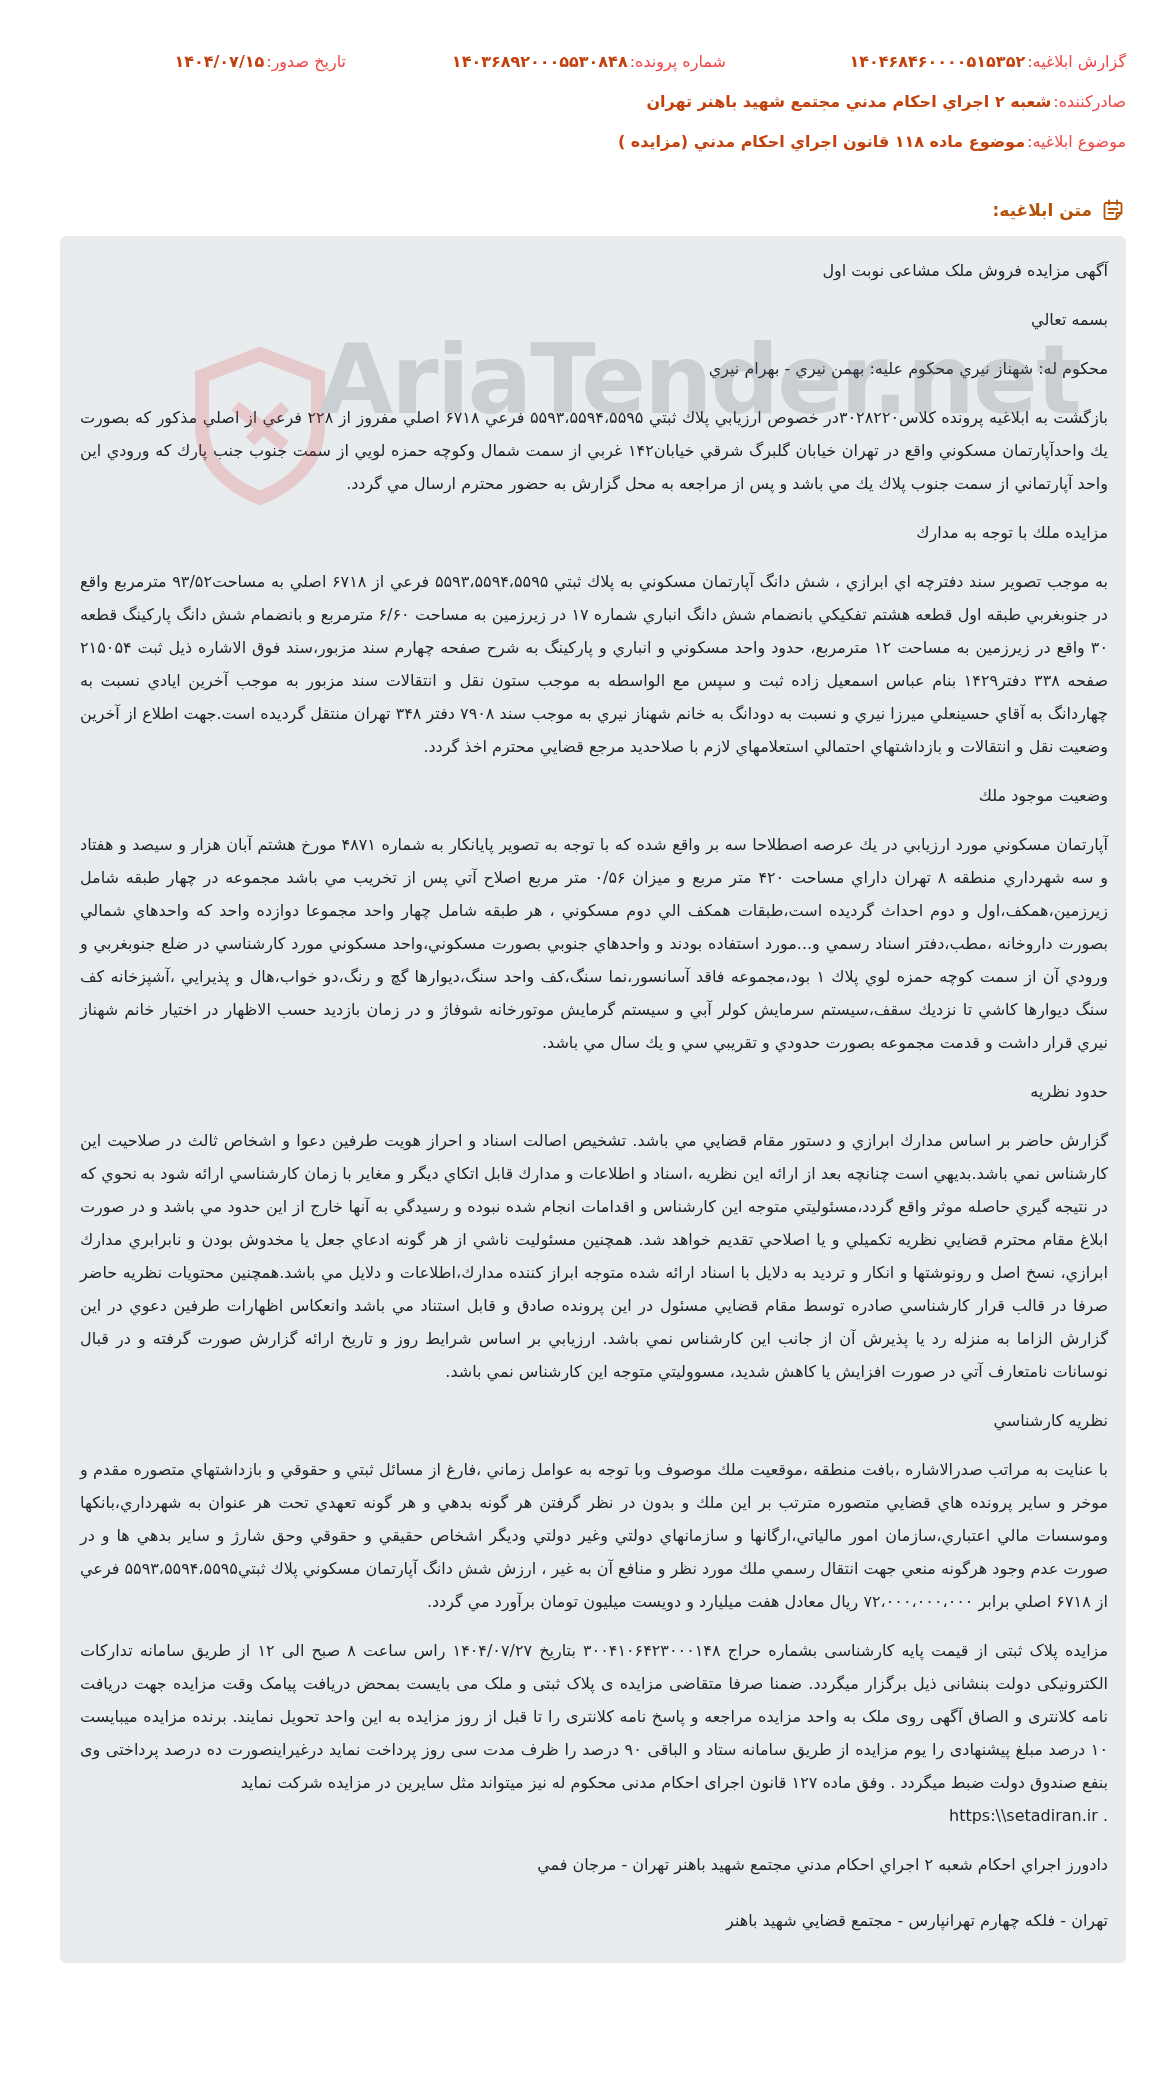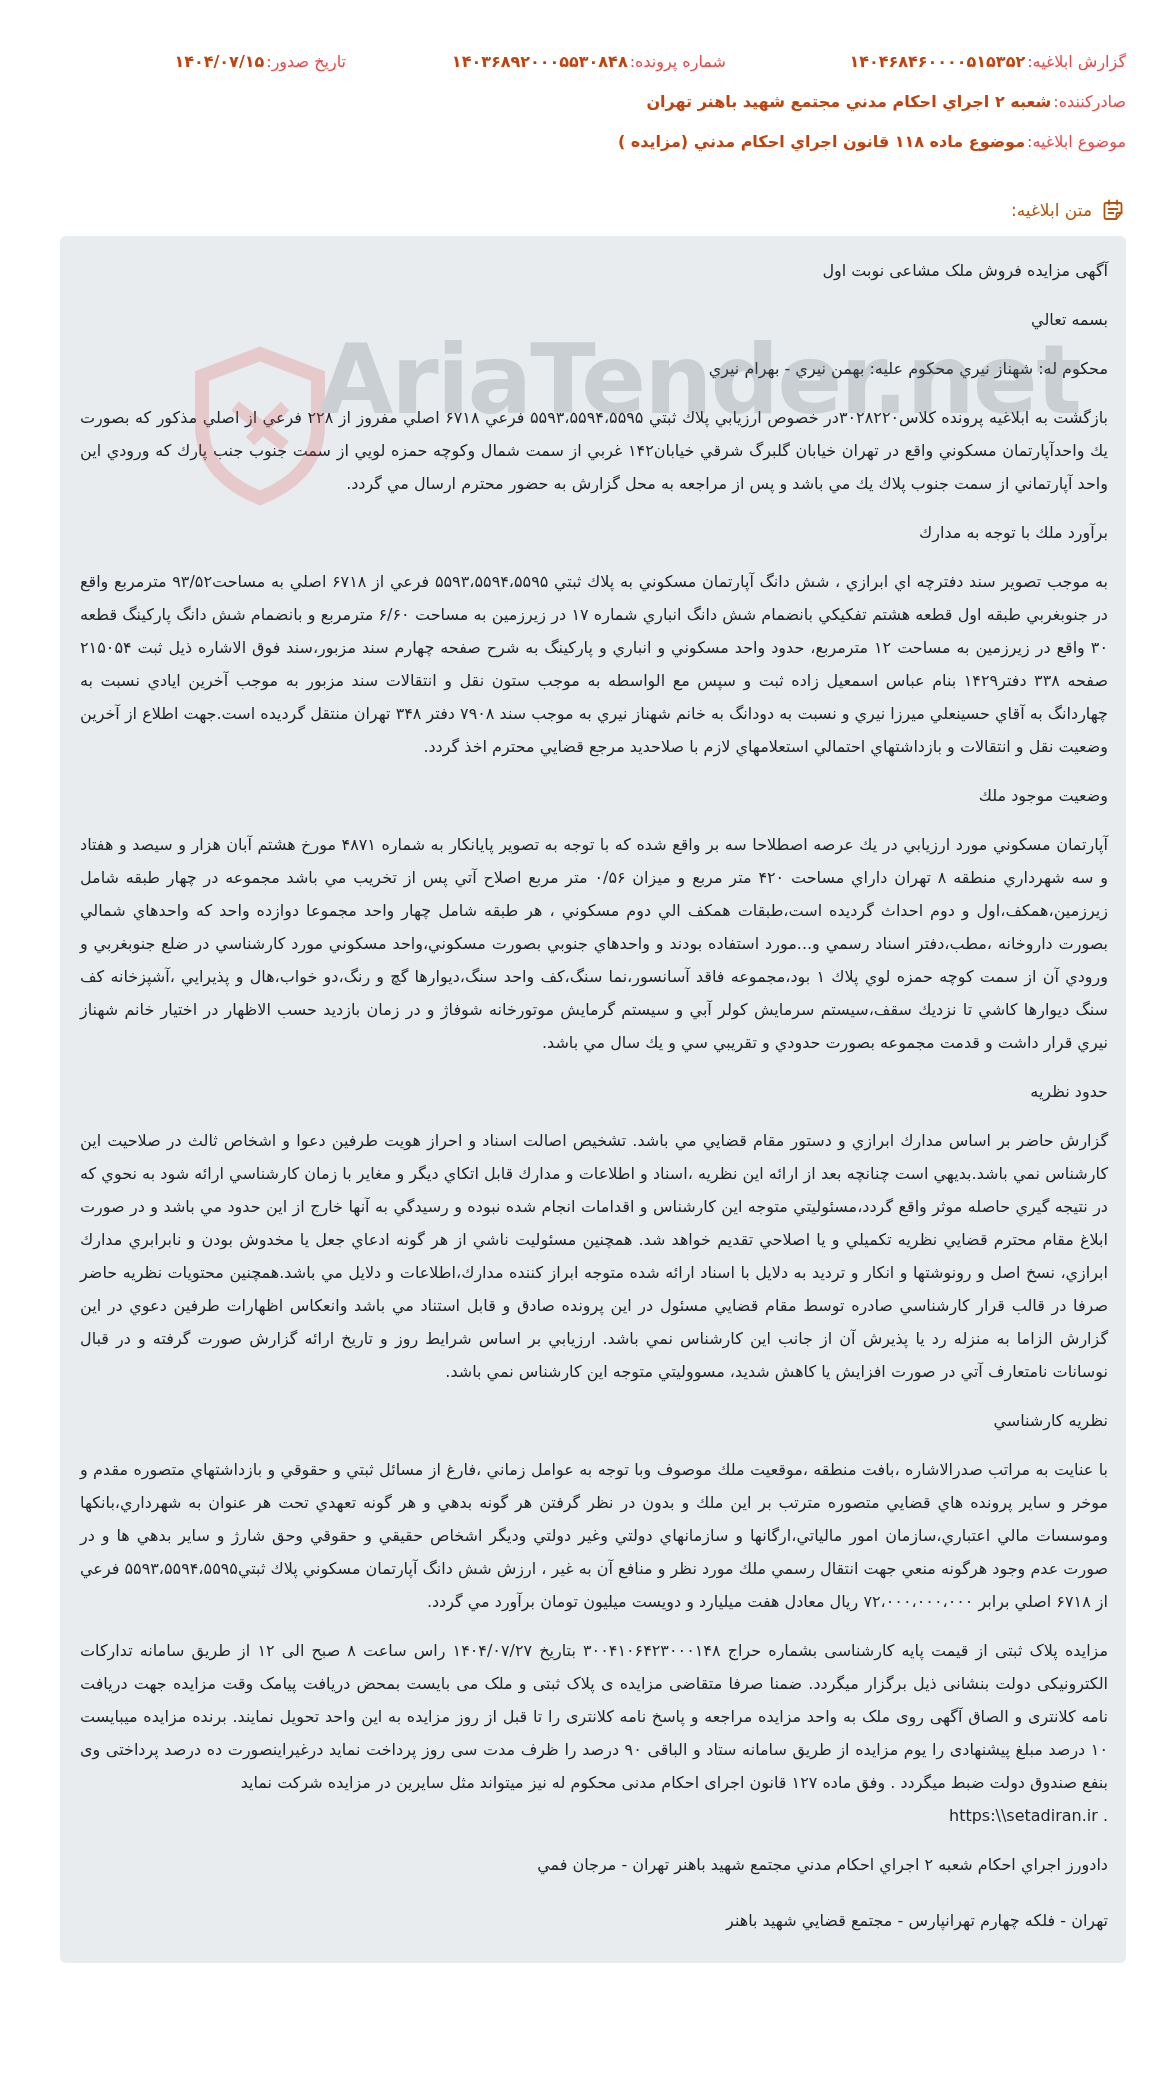--- a/index.html
+++ b/index.html
@@ -27,21 +27,21 @@
     .meta-item.w2 { width: 380px; }
     .meta-label { color: #ef4444; margin-left: 2px; }
     .meta-value { color: #c2410c; font-weight: bold; }
     .meta-value.num { letter-spacing: 0.5px; }
     .section-head {
       display: flex;
       align-items: center;
       margin-top: 20px;
       height: 36px;
       color: #b45309;
-      font-weight: normal;
+      font-weight: bold;
       font-size: 17px;
     }
     .section-head .icon {
       width: 26px; height: 26px; margin-left: 8px;
       display: inline-flex; align-items: center; justify-content: center;
     }
     .content-box {
       position: relative;
       margin-top: 8px;
       background: #e9ecef;
@@ -129,21 +129,21 @@
         <path d="M70 8 L128 30 L128 80 C128 118 100 140 70 152 C40 140 12 118 12 80 L12 30 Z" fill="none" stroke="#d9534f" stroke-width="14"></path>
         <path d="M45 60 L95 100 M95 60 L60 95" stroke="#d9534f" stroke-width="12" fill="none"></path>
       </svg>
       <span class="wm-text">AriaTender.net</span>
     </div>
 
     <p>آگهی مزایده فروش ملک مشاعی نوبت اول</p>
     <p>بسمه تعالي</p>
     <p>محكوم له: شهناز نيري محكوم عليه: بهمن نيري - بهرام نيري</p>
     <p>بازگشت به ابلاغيه پرونده كلاس۳۰۲۸۲۲۰در خصوص ارزيابي پلاك ثبتي ۵۵۹۳،۵۵۹۴،۵۵۹۵ فرعي ۶۷۱۸ اصلي مفروز از ۲۲۸ فرعي از اصلي مذكور كه بصورت يك واحدآپارتمان مسكوني واقع در تهران خيابان گلبرگ شرقي خيابان۱۴۲ غربي از سمت شمال وكوچه حمزه لويي از سمت جنوب جنب پارك كه ورودي اين واحد آپارتماني از سمت جنوب پلاك يك مي باشد و پس از مراجعه به محل گزارش به حضور محترم ارسال مي گردد.</p>
-    <p>برآورد ملك با توجه به مدارك</p>
+    <p>مزايده ملك با توجه به مدارك</p>
     <p>به موجب تصوير سند دفترچه اي ابرازي ، شش دانگ آپارتمان مسكوني به پلاك ثبتي ۵۵۹۳،۵۵۹۴،۵۵۹۵ فرعي از ۶۷۱۸ اصلي به مساحت۹۳/۵۲ مترمربع واقع در جنوبغربي طبقه اول قطعه هشتم تفكيكي بانضمام شش دانگ انباري شماره ۱۷ در زيرزمين به مساحت ۶/۶۰ مترمربع و بانضمام شش دانگ پاركينگ قطعه ۳۰  واقع در زيرزمين به مساحت ۱۲ مترمربع، حدود واحد مسكوني و انباري و پاركينگ به شرح صفحه چهارم سند مزبور،سند فوق الاشاره ذيل ثبت ۲۱۵۰۵۴ صفحه ۳۳۸ دفتر۱۴۲۹ بنام عباس اسمعيل زاده ثبت و سپس مع الواسطه به موجب ستون نقل و انتقالات سند مزبور به موجب آخرين ايادي نسبت به چهاردانگ به آقاي حسينعلي ميرزا نيري و نسبت به دودانگ به خانم شهناز نيري به موجب سند ۷۹۰۸ دفتر ۳۴۸ تهران منتقل گرديده است.جهت اطلاع از آخرين وضعيت نقل و انتقالات و بازداشتهاي احتمالي استعلامهاي لازم با صلاحديد مرجع قضايي محترم اخذ گردد.</p>
     <p>وضعيت موجود ملك</p>
     <p>آپارتمان مسكوني مورد ارزيابي در يك عرصه اصطلاحا سه بر واقع شده كه با توجه به تصوير پايانكار به شماره ۴۸۷۱ مورخ هشتم آبان هزار و سيصد و هفتاد و سه شهرداري منطقه ۸ تهران داراي مساحت ۴۲۰ متر مربع و ميزان ۰/۵۶ متر مربع اصلاح آتي پس از تخريب مي باشد مجموعه در چهار طبقه شامل زيرزمين،همكف،اول و دوم احداث گرديده است،طبقات همكف الي دوم مسكوني ، هر طبقه شامل چهار واحد مجموعا دوازده واحد كه واحدهاي شمالي بصورت داروخانه ،مطب،دفتر اسناد رسمي و...مورد استفاده بودند و واحدهاي جنوبي بصورت مسكوني،واحد مسكوني مورد كارشناسي در ضلع جنوبغربي و ورودي آن از سمت كوچه حمزه لوي پلاك ۱ بود،مجموعه فاقد آسانسور،نما سنگ،كف واحد سنگ،ديوارها گچ و رنگ،دو خواب،هال و پذيرايي ،آشپزخانه كف سنگ ديوارها كاشي تا نزديك سقف،سيستم سرمايش كولر آبي و سيستم گرمايش موتورخانه شوفاژ و در زمان بازديد حسب الاظهار در اختيار خانم شهناز نيري قرار داشت و قدمت مجموعه بصورت حدودي و تقريبي سي و يك سال مي باشد.</p>
     <p>حدود نظريه</p>
     <p>گزارش حاضر بر اساس مدارك ابرازي و دستور مقام قضايي مي باشد. تشخيص اصالت اسناد و احراز هويت طرفين دعوا و اشخاص ثالث در صلاحيت اين كارشناس نمي باشد.بديهي است چنانچه بعد از ارائه اين نظريه ،اسناد و اطلاعات و مدارك قابل اتكاي ديگر و مغاير با زمان كارشناسي ارائه شود به نحوي كه در نتيجه گيري حاصله موثر واقع گردد،مسئوليتي متوجه اين كارشناس و اقدامات انجام شده نبوده و رسيدگي به آنها خارج از اين حدود مي باشد و در صورت ابلاغ مقام محترم قضايي نظريه تكميلي و يا اصلاحي تقديم خواهد شد. همچنين مسئوليت ناشي از هر گونه ادعاي جعل يا مخدوش بودن و نابرابري مدارك ابرازي، نسخ اصل و رونوشتها و انكار و ترديد به دلايل با اسناد ارائه شده متوجه ابراز كننده مدارك،اطلاعات و دلايل مي باشد.همچنين محتويات نظريه حاضر صرفا در قالب قرار كارشناسي صادره توسط مقام قضايي مسئول  در اين پرونده صادق و قابل استناد مي باشد وانعكاس اظهارات طرفين دعوي در اين گزارش الزاما به منزله رد يا پذيرش آن از جانب اين كارشناس نمي باشد. ارزيابي بر اساس شرايط روز و تاريخ ارائه گزارش صورت گرفته و در قبال نوسانات نامتعارف آتي در صورت افزايش يا كاهش شديد، مسووليتي متوجه اين كارشناس نمي باشد.</p>
     <p>نظريه كارشناسي</p>
     <p>با عنايت به مراتب صدرالاشاره ،بافت منطقه ،موقعيت ملك موصوف وبا توجه به عوامل زماني ،فارغ از مسائل ثبتي و حقوقي و بازداشتهاي متصوره مقدم و موخر و ساير پرونده هاي قضايي متصوره مترتب بر اين ملك و بدون در نظر گرفتن هر گونه بدهي و هر گونه تعهدي تحت هر عنوان به شهرداري،بانكها وموسسات مالي اعتباري،سازمان امور مالياتي،ارگانها و سازمانهاي دولتي وغير دولتي وديگر اشخاص حقيقي و حقوقي وحق شارژ و ساير بدهي ها و در صورت عدم وجود هرگونه منعي جهت انتقال رسمي ملك مورد نظر و منافع آن به غير ، ارزش شش دانگ آپارتمان مسكوني پلاك ثبتي۵۵۹۳،۵۵۹۴،۵۵۹۵ فرعي از ۶۷۱۸ اصلي برابر ۷۲،۰۰۰،۰۰۰،۰۰۰ ريال معادل هفت ميليارد و دويست ميليون تومان برآورد مي گردد.</p>
     <p>
       <span>مزایده پلاک ثبتی از قیمت پایه کارشناسی بشماره حراج ۳۰۰۴۱۰۶۴۲۳۰۰۰۱۴۸ بتاریخ ۱۴۰۴/۰۷/۲۷ راس ساعت ۸ صبح الی ۱۲ از طریق سامانه تدارکات الکترونیکی دولت بنشانی ذیل برگزار میگردد. ضمنا صرفا متقاضی مزایده ی پلاک ثبتی و ملک می بایست بمحض دریافت پیامک وقت مزایده جهت دریافت نامه کلانتری و الصاق آگهی روی ملک به واحد مزایده مراجعه و پاسخ نامه کلانتری را تا قبل از روز مزایده به این واحد تحویل نمایند. برنده مزایده میبایست ۱۰ درصد مبلغ پیشنهادی را یوم مزایده از طریق سامانه ستاد و الباقی ۹۰ درصد را ظرف مدت سی روز پرداخت نماید درغیراینصورت ده درصد پرداختی وی بنفع صندوق دولت ضبط میگردد . وفق ماده ۱۲۷ قانون اجرای احکام مدنی محکوم له نیز میتواند مثل سایرین در مزایده شرکت نماید</span>
       <br>

